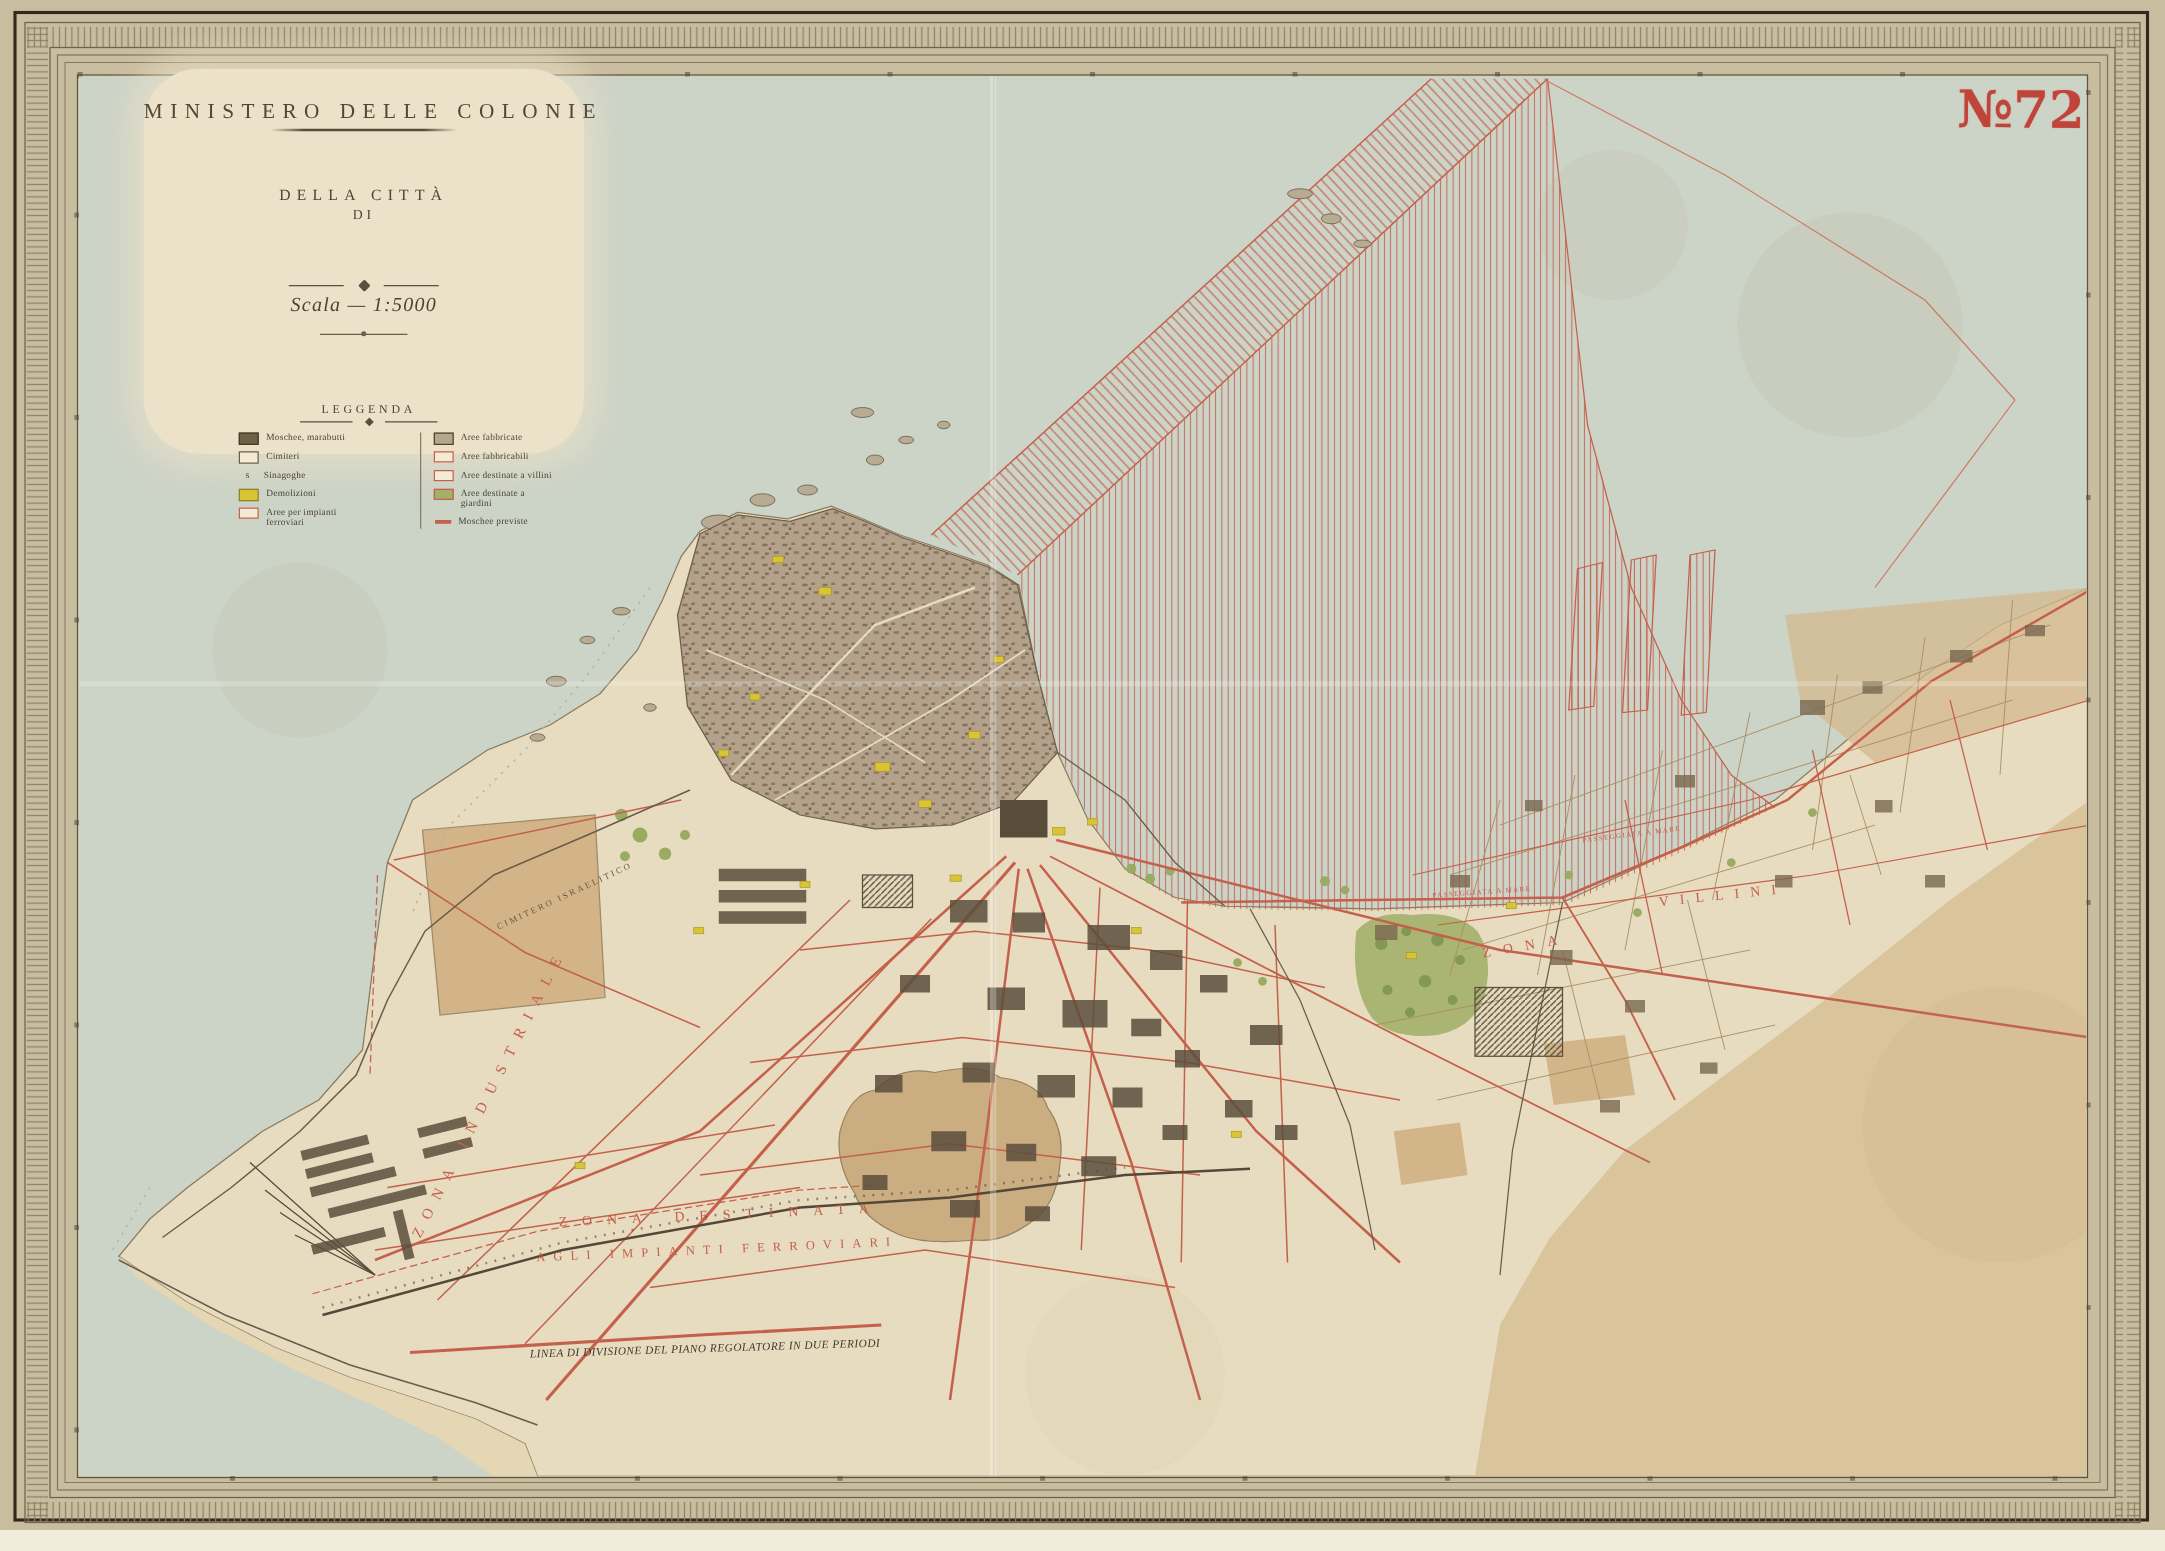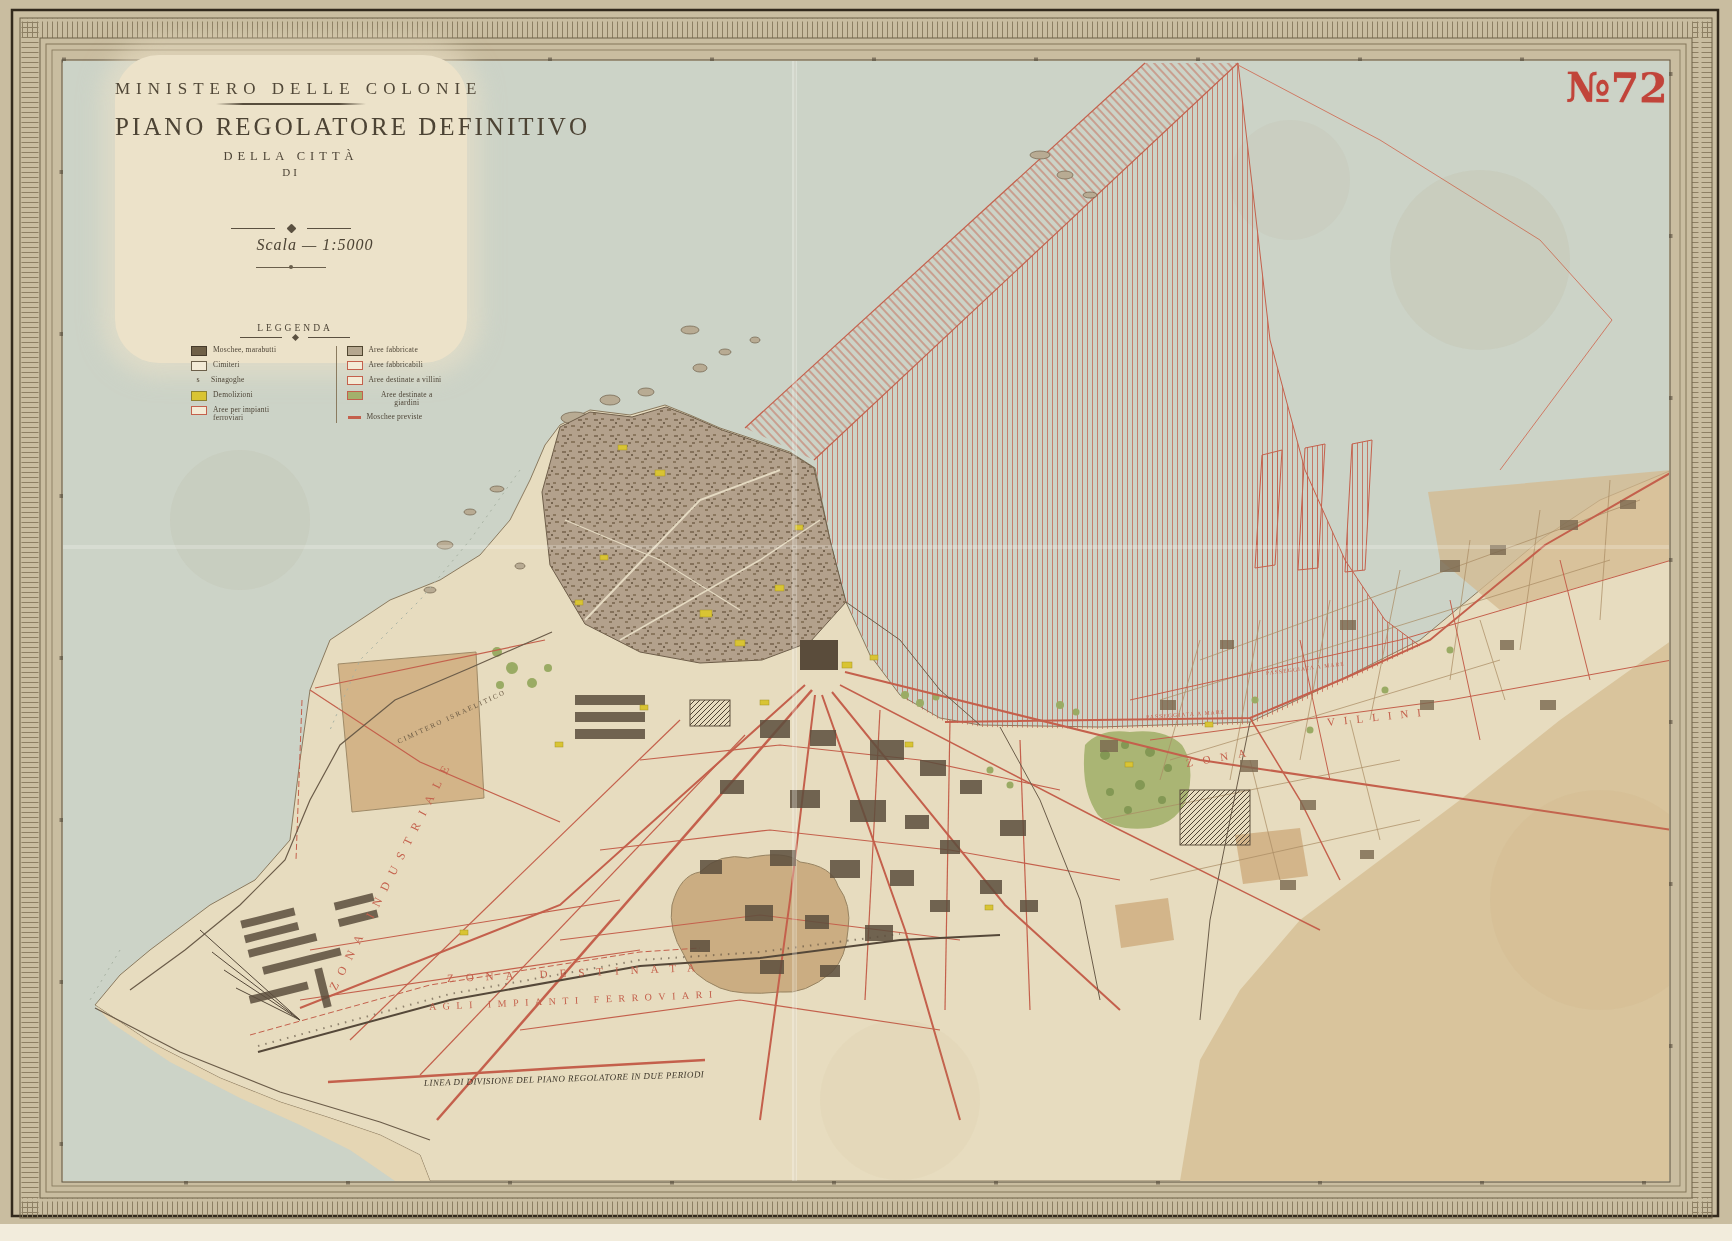--- a/index.html
+++ b/index.html
@@ -18,34 +18,34 @@
       background:linear-gradient(90deg,transparent,#574d3c 18%,#574d3c 82%,transparent);}
   .tb-title{top:58px;font-size:25px;letter-spacing:3px;color:#4c4334;}
   .tb-sub1{top:94px;font-size:12.5px;letter-spacing:5px;}
   .tb-sub2{top:111px;font-size:11px;letter-spacing:3px;}
   .tb-city{top:124px;font-size:34px;letter-spacing:9px;color:#4c4334;}
   .orn{position:absolute;left:50%;top:170px;width:120px;margin-left:-60px;height:6px;}
   .orn:before,.orn:after{content:"";position:absolute;top:3px;height:1px;background:#5a5040;width:44px;}
   .orn:before{left:0}.orn:after{right:0}
   .orn i{position:absolute;left:50%;top:0;width:7px;height:7px;margin-left:-3px;
       background:#5a5040;transform:rotate(45deg);border-radius:1px;}
-  .tb-scale{top:181px;font-size:16px;font-style:italic;letter-spacing:1px;color:#4c4334;padding-left:24px;}
+  .tb-scale{top:181px;font-size:16px;font-style:italic;letter-spacing:1px;color:#4c4334;}
   .rule2{position:absolute;left:50%;top:212px;width:70px;height:1px;margin-left:-35px;background:#6a5f4c;}
   .rule2 i{position:absolute;left:50%;top:-2px;width:4px;height:4px;margin-left:-2px;border-radius:50%;background:#6a5f4c;}
 
   
   .legend{position:absolute;left:36px;top:222px;width:300px;margin:0 auto;left:30px;}
   .leg-title{text-align:center;font-size:9.5px;letter-spacing:3px;color:#4d4436;margin-top:46px;}
   .leg-rule{position:relative;margin:2px auto 6px;width:110px;height:5px;}
   .leg-rule:before,.leg-rule:after{content:"";position:absolute;top:2px;height:1px;background:#5a5040;width:42px;}
   .leg-rule:before{left:0}.leg-rule:after{right:0}
   .leg-rule i{position:absolute;left:50%;top:0;width:5px;height:5px;margin-left:-2.5px;background:#5a5040;transform:rotate(45deg);}
   .leg-cols{display:flex;}
   .leg-col{width:50%;display:flex;flex-direction:column;gap:5px;margin-left:46px;}
-  .leg-col.right{border-left:1px solid #8a7b60;padding-left:10px;text-align:center;}
+  .leg-col.right{border-left:1px solid #8a7b60;padding-left:10px;}
   .lrow{display:flex;align-items:flex-start;gap:6px;min-height:10px;}
   .sw{flex:0 0 14px;width:14px;height:8px;margin-top:0;border:1px solid #6b5f49;background:#f1e9d3;}
   .sw-dark{background:#6f6047;border-color:#453a2a;}
   .sw-white{background:#f3ebd6;}
   .sw-symbol{border:none;background:transparent;font-size:8px;line-height:8px;text-align:center;color:#4c4130;}
   .sw-yellow{background:var(--yellow,#d9c433);border-color:#8e8230;}
   .sw-redline{border:none;background:transparent;position:relative;}
   .sw-redline:before{content:"";position:absolute;left:1px;top:3px;width:13px;height:3px;background:var(--road-red,#c4604c);}
   .sw-red{border:1.5px solid var(--road-red,#c4604c);background:#f3ebd6;height:7px;}
   .sw-gray{background:#b5a78f;border-color:#50462f;}
@@ -373,21 +373,20 @@
         <rect x="792" y="61" width="5" height="1120" fill="rgba(255,255,250,.28)"></rect>
         <line x1="795" y1="61" x2="795" y2="1181" stroke="rgba(120,100,70,.15)"></line>
         <rect x="63" y="545" width="1606" height="4" fill="rgba(255,255,250,.22)"></rect>
       </g>
     </g>
   </svg>
 
   <div class="title-panel">
     <div class="tb tb-ministry">MINISTERO DELLE COLONIE</div>
     <div class="rule1"></div>
-    <div class="tb tb-title">PIANO REGOLATORE DEFINITIVO</div>
     <div class="tb tb-sub1">DELLA CITTÀ</div>
     <div class="tb tb-sub2">DI</div>
     <div class="orn">
         <i></i>
       </div>
     <div class="tb tb-scale">Scala — 1:5000</div>
     <div class="rule2">
         <i></i>
       </div>
 

